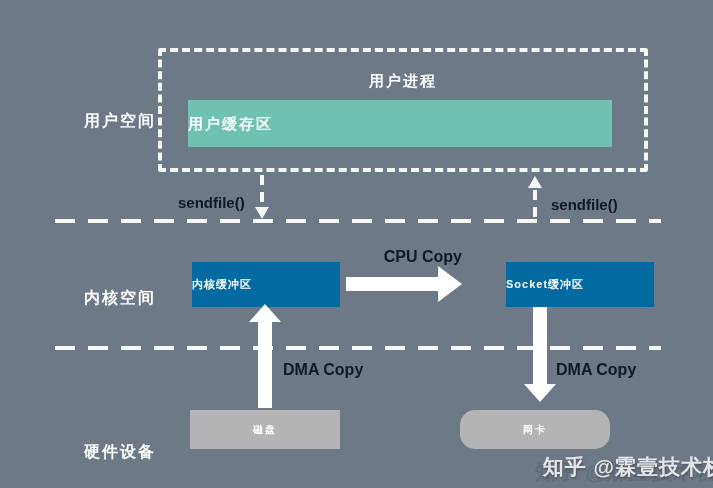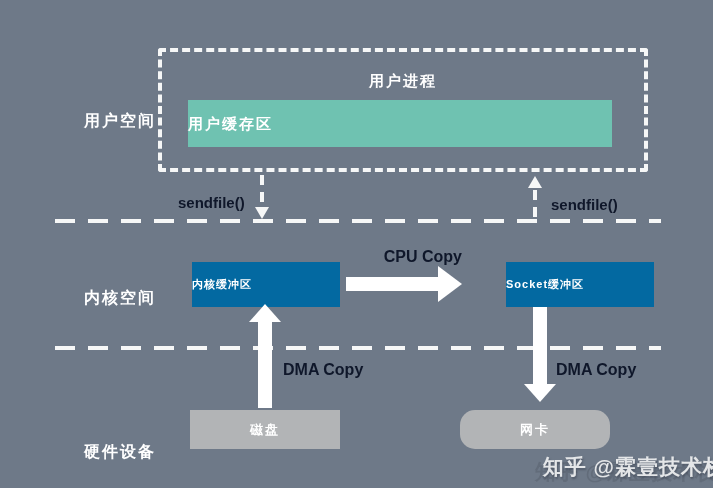--- a/index.html
+++ b/index.html
@@ -90,21 +90,21 @@
     left:524px;top:384px;
     border-left:16px solid transparent;border-right:16px solid transparent;
     border-top:18px solid #fff;
   }
   .cpu-copy-label{left:352px;top:248px;width:110px;text-align:right;font-size:16px;}
   .dma-left-label{left:283px;top:361px;font-size:16px;}
   .dma-right-label{left:556px;top:361px;font-size:16px;}
   
   .hw-box{
     position:absolute;width:150px;height:39px;background:#b2b4b6;
-    color:#fff;font-size:13px;font-weight:bold;text-align:center;
+    color:#fff;font-size:10px;font-weight:bold;text-align:center;
     line-height:39px;letter-spacing:2px;
   }
   .disk-box{left:190px;top:410px;}
   .nic-box{left:460px;top:410px;border-radius:15px;}
   
   .watermark{
     position:absolute;right:12px;bottom:7px;
     color:#e4e6e8;font-size:21px;font-weight:bold;letter-spacing:1px;
     text-shadow:1px 2px 2px rgba(60,68,82,0.55);
   }

